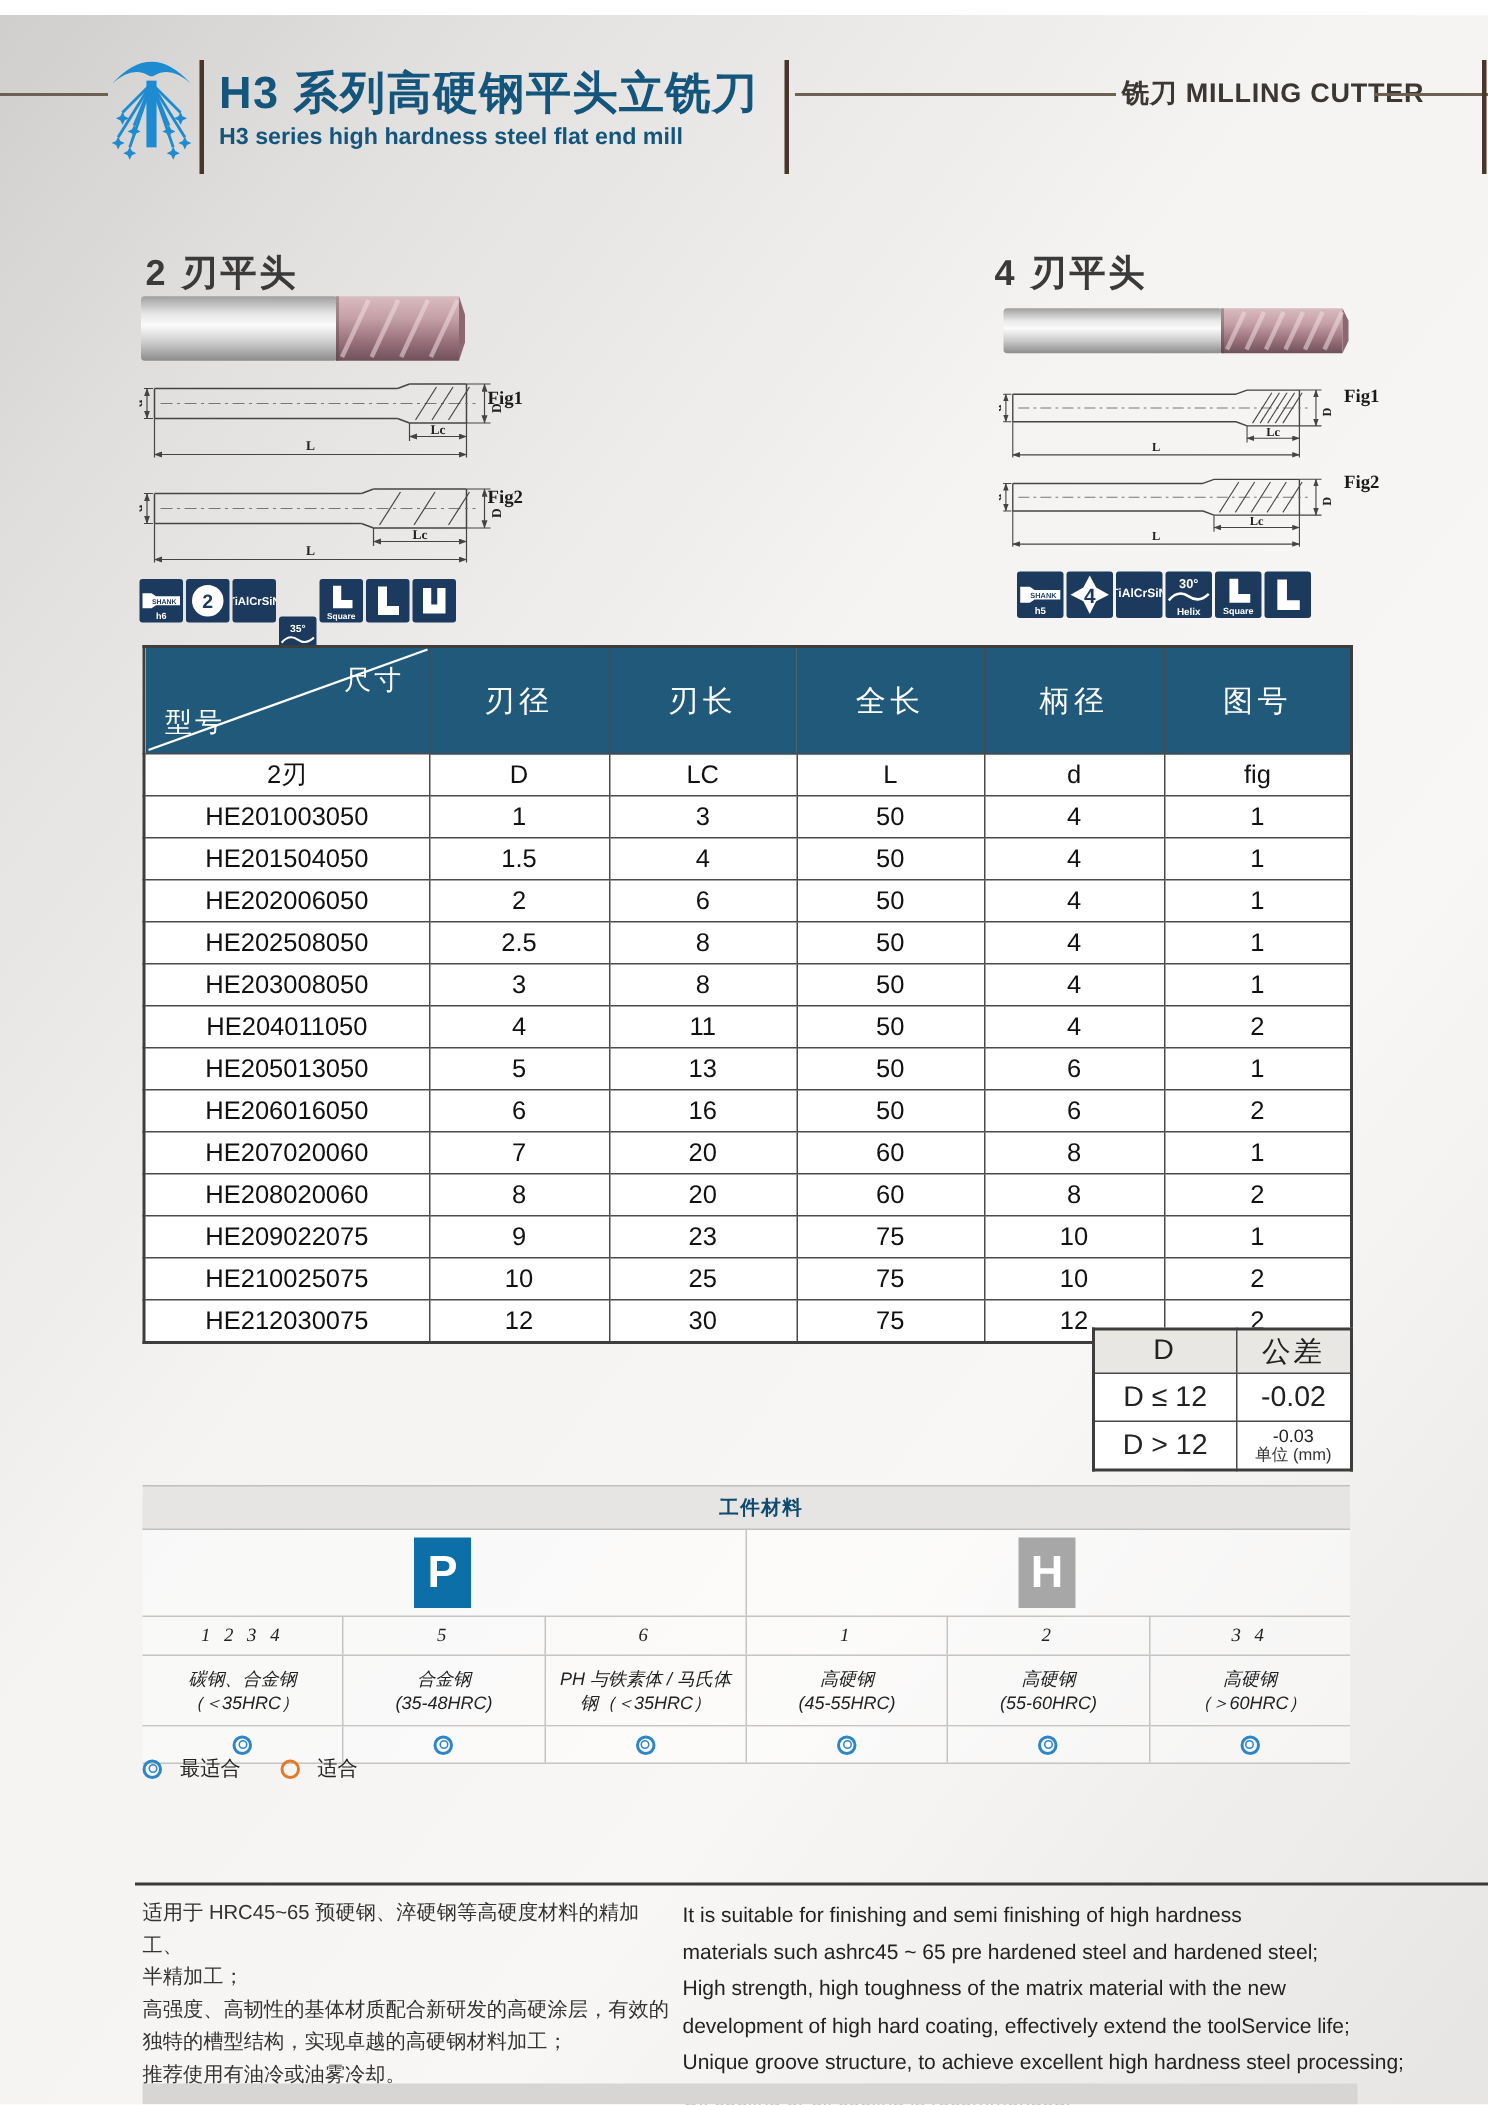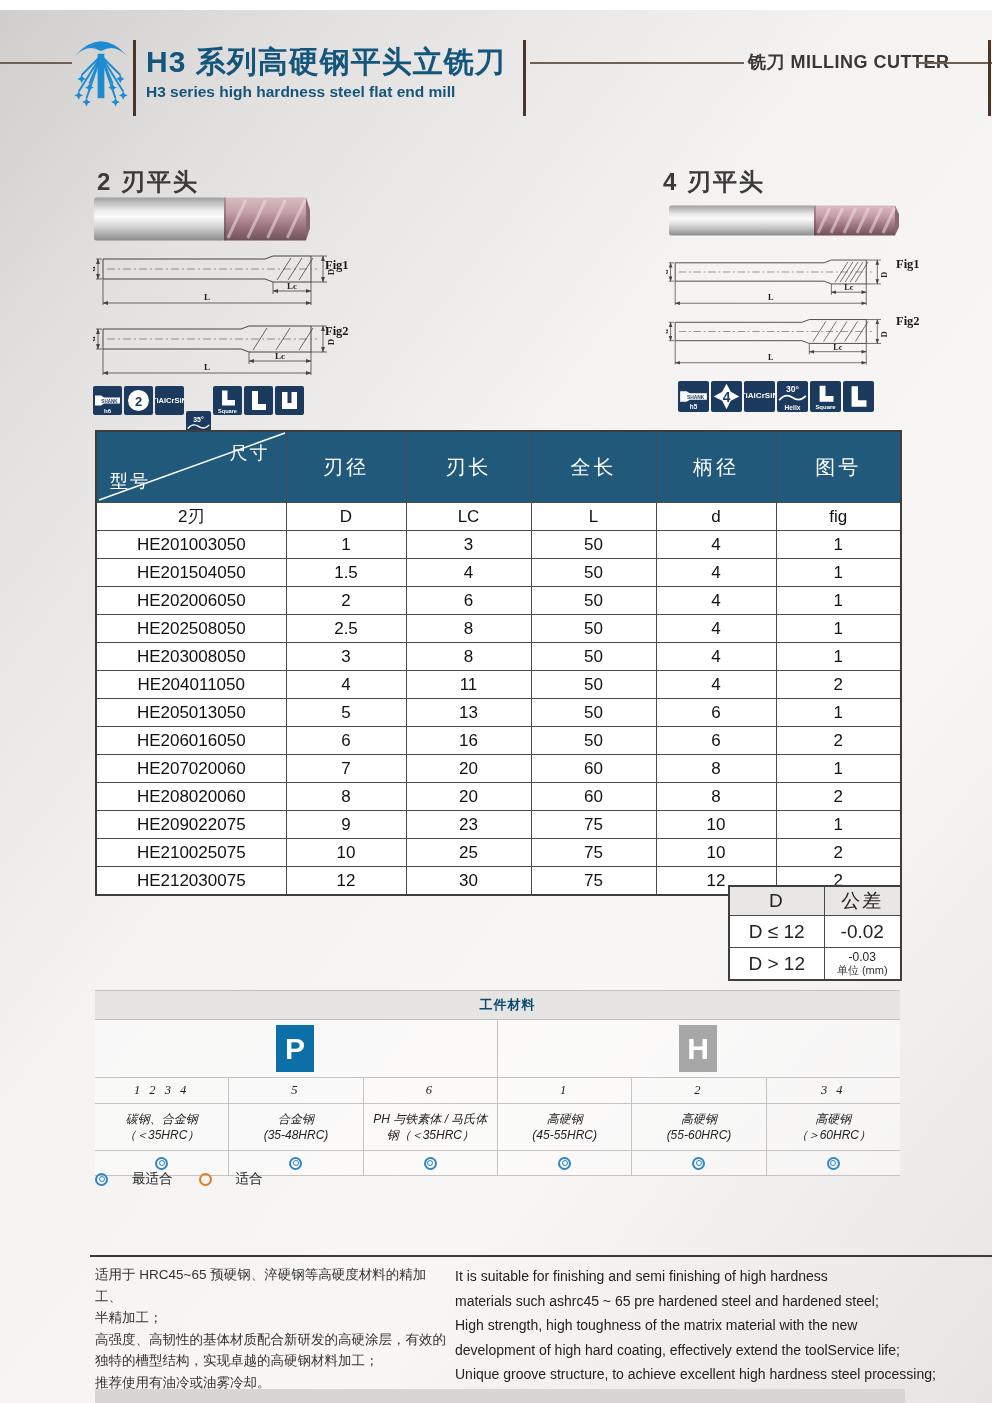--- a/index.html
+++ b/index.html
@@ -61,21 +61,21 @@
   .mat-cell{flex:1;display:flex;flex-direction:column;align-items:center;justify-content:center;text-align:center;border-right:1px solid #c6c4c2;font-style:italic;}
   .mat-cell:last-child{border-right:none;}
   .mat-nums .mat-cell{height:25px;font-family:"Liberation Serif",serif;font-size:12.5px;letter-spacing:3px;color:#222;}
   .mat-names .mat-cell{height:46px;font-size:12px;line-height:16px;color:#222;}
   .mat-marks .mat-cell{height:24px;}
 
   .mark-best{display:inline-block;width:9px;height:9px;border:2px solid #2e86c8;border-radius:50%;position:relative;}
   .mark-best::after{content:"";position:absolute;inset:1.5px;border:1.5px solid #2e86c8;border-radius:50%;}
   .mark-fit{display:inline-block;width:9px;height:9px;border:2px solid #e07b2a;border-radius:50%;}
   .legend{left:95px;top:1170px;display:flex;align-items:center;gap:26px;font-size:13.5px;color:#222;}
-  .legend .item{display:flex;align-items:center;gap:24px;}
+  .legend .item{display:flex;align-items:center;gap:12px;}
 
   
   .notes-divider{left:90px;top:1255px;width:902px;height:2px;background:#3a3a3a;}
   .notes-cn{left:95px;top:1264px;width:352px;font-size:13.5px;line-height:21.5px;color:#333;}
   .notes-en{left:455px;top:1264px;width:537px;font-size:14px;line-height:24.5px;color:#222;}
   .footer-bar{left:95px;top:1389px;width:810px;height:14px;background:#d8d6d4;}
 </style>
 </head>
 <body>
 

